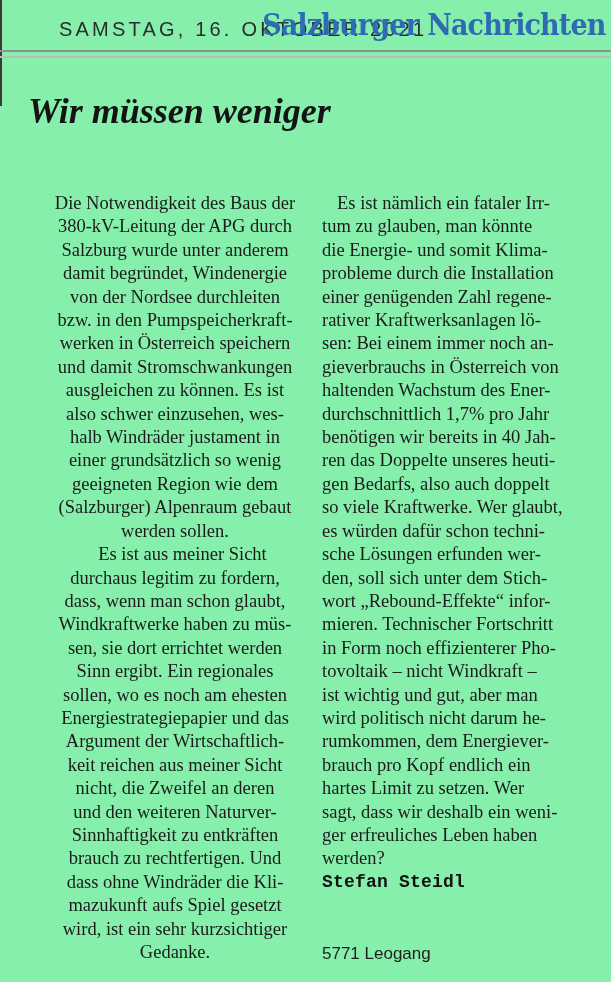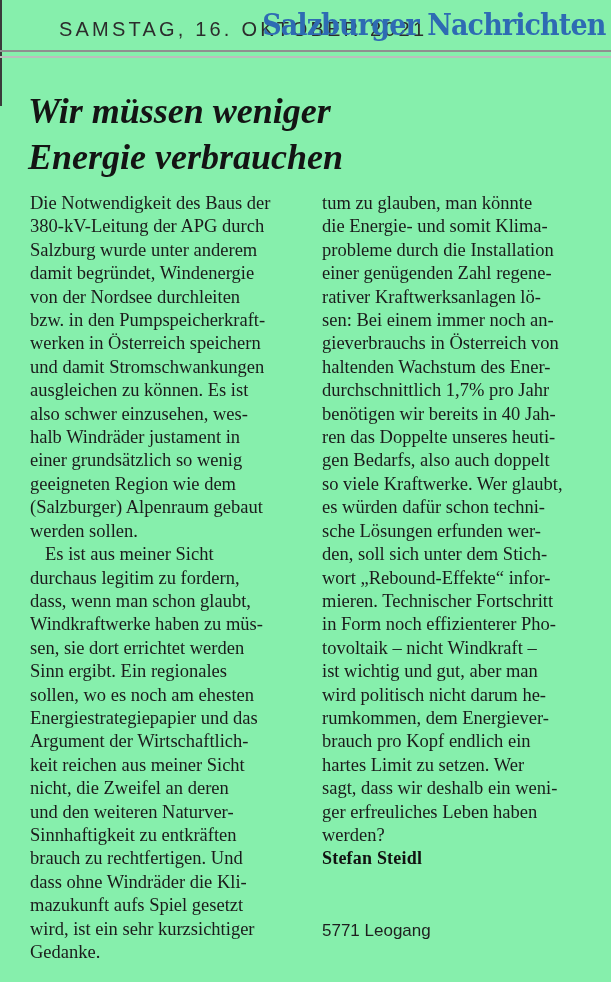--- a/index.html
+++ b/index.html
@@ -45,30 +45,30 @@
     font-style:italic; font-weight:bold;
     font-size:36px; line-height:46px;
     color:#141414;
   }
   .hl-line { display:block; white-space:nowrap; }
   .column {
     position:absolute; top:192px;
     width:290px;
     color:#1b1b1b;
   }
-  .col-left  { left:30px; }
+  .col-left  { left:30px;text-align:center; }
   .col-right { left:322px; }
   .body-line {
     font-family:"Liberation Serif", serif;
     font-size:18.5px; line-height:23.4px;
     white-space:nowrap;
   }
   .body-line.indent { padding-left:15px; }
   .sig-name {
-    font-family:Liberation Serif, serif;
+    font-family:Liberation Mono, monospace;
     font-weight:bold;
     font-size:18px; line-height:23.5px;
     letter-spacing:.2px;
     color:#111;
   }
   .sig-loc {
     font-family:"Liberation Sans", sans-serif;
     font-size:17px; line-height:23px;
     color:#1e1e1e;
     margin-top:48px;
@@ -83,21 +83,20 @@
 
   <div class="date">SAMSTAG, 16. OKTOBER 2021</div>
 
   <div class="masthead">Salzburger Nachrichten</div>
 
   <div class="rule rule-top"></div>
   <div class="rule rule-bottom"></div>
 
   <h1 class="headline">
     <span class="hl-line">Wir müssen weniger</span>
-    <span class="hl-line">Energie verbrauchen</span>
   </h1>
 
   <div class="column col-left">
       <div class="body-line">Die Notwendigkeit des Baus der</div>
       <div class="body-line">380-kV-Leitung der APG durch</div>
       <div class="body-line">Salzburg wurde unter anderem</div>
       <div class="body-line">damit begründet, Windenergie</div>
       <div class="body-line">von der Nordsee durchleiten</div>
       <div class="body-line">bzw. in den Pumpspeicherkraft-</div>
       <div class="body-line">werken in Österreich speichern</div>
@@ -124,20 +123,21 @@
       <div class="body-line">Sinnhaftigkeit zu entkräften</div>
       <div class="body-line">brauch zu rechtfertigen. Und</div>
       <div class="body-line">dass ohne Windräder die Kli-</div>
       <div class="body-line">mazukunft aufs Spiel gesetzt</div>
       <div class="body-line">wird, ist ein sehr kurzsichtiger</div>
       <div class="body-line">Gedanke.</div>
     </div>
 
   <div class="column col-right">
     <div>
+        <div class="body-line indent">Es ist nämlich ein fataler Irr-</div>
         <div class="body-line">tum zu glauben, man könnte</div>
         <div class="body-line">die Energie- und somit Klima-</div>
         <div class="body-line">probleme durch die Installation</div>
         <div class="body-line">einer genügenden Zahl regene-</div>
         <div class="body-line">rativer Kraftwerksanlagen lö-</div>
         <div class="body-line">sen: Bei einem immer noch an-</div>
         <div class="body-line">gieverbrauchs in Österreich von</div>
         <div class="body-line">haltenden Wachstum des Ener-</div>
         <div class="body-line">durchschnittlich 1,7% pro Jahr</div>
         <div class="body-line">benötigen wir bereits in 40 Jah-</div>

